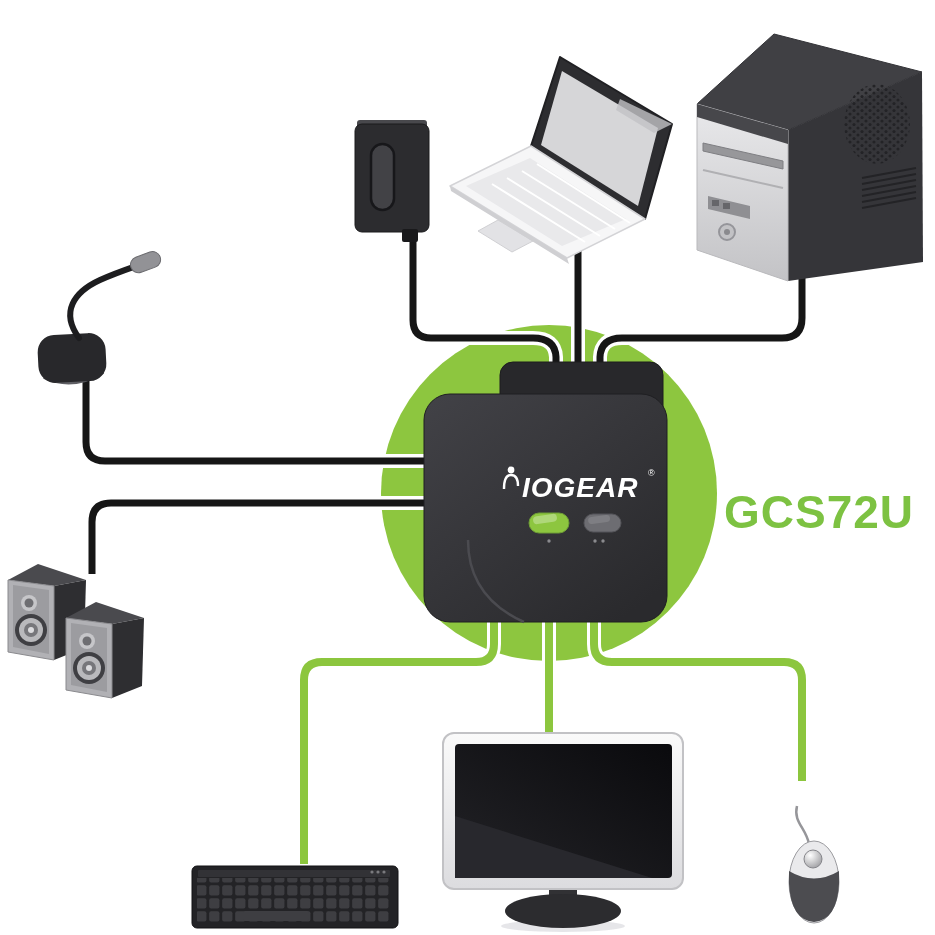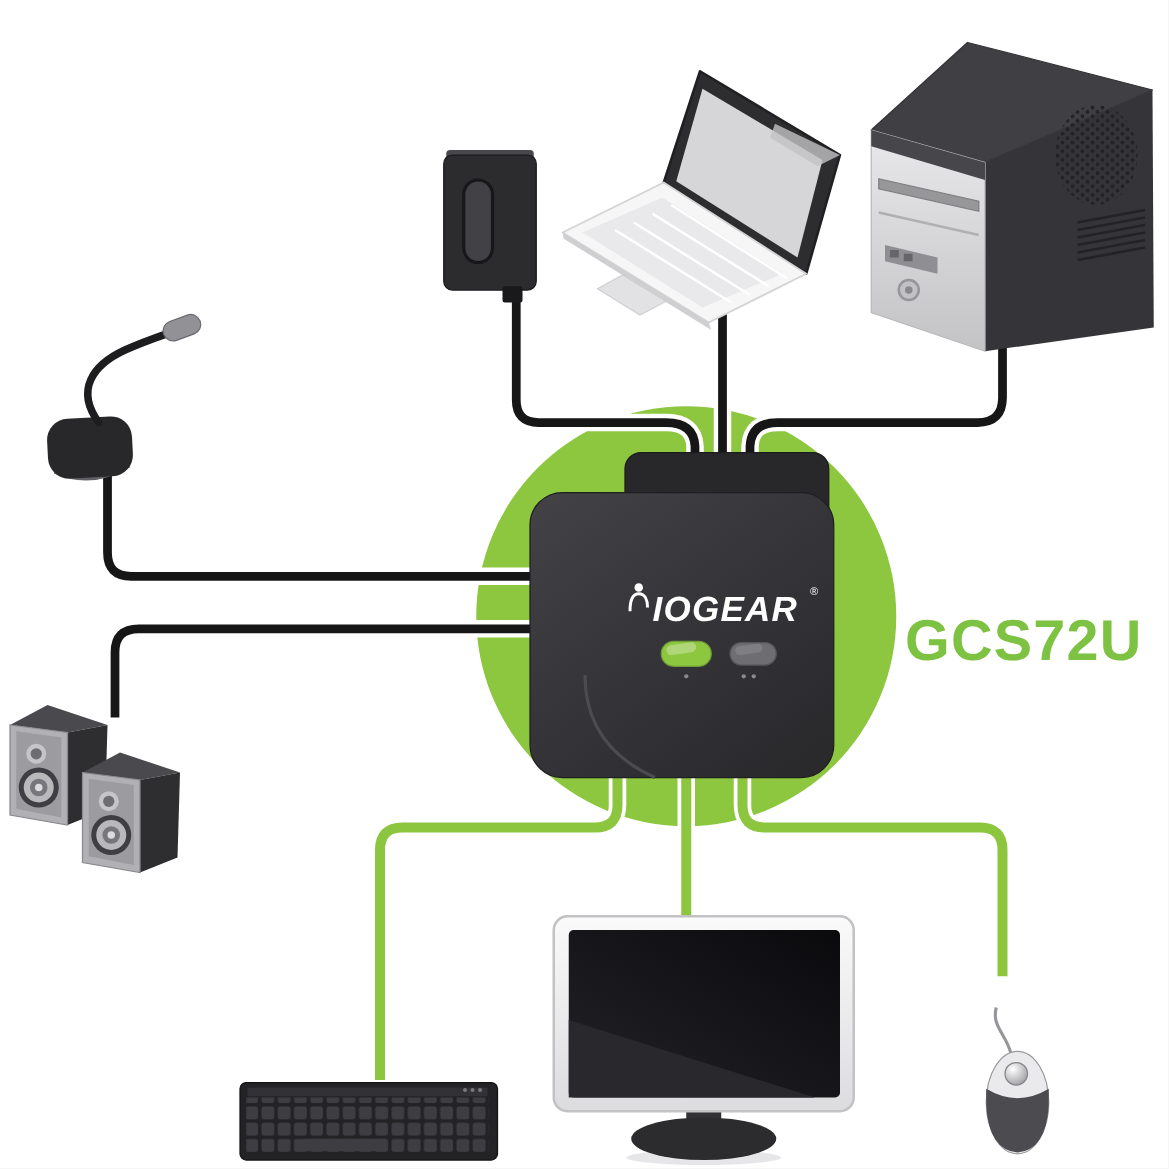--- a/index.html
+++ b/index.html
@@ -1,16 +1,16 @@
 <!DOCTYPE html>
 <html><head>
 <meta charset="utf-8">
 <style>
   html,body{margin:0;padding:0;background:#ffffff;}
-  .canvas{position:relative;width:935px;height:935px;background:#e5e5e5;overflow:hidden;
+  .canvas{position:relative;width:935px;height:935px;background:#7dd3fc;overflow:hidden;
           font-family:"Liberation Sans", sans-serif;}
   svg{display:block;}
   text{font-family:"Liberation Sans", sans-serif;}
   .brand-text{font-style:italic;font-weight:bold;letter-spacing:1px;}
   .model-text{font-weight:bold;letter-spacing:1px;}
 </style>
 </head>
 <body>
 
 <div class="canvas">

